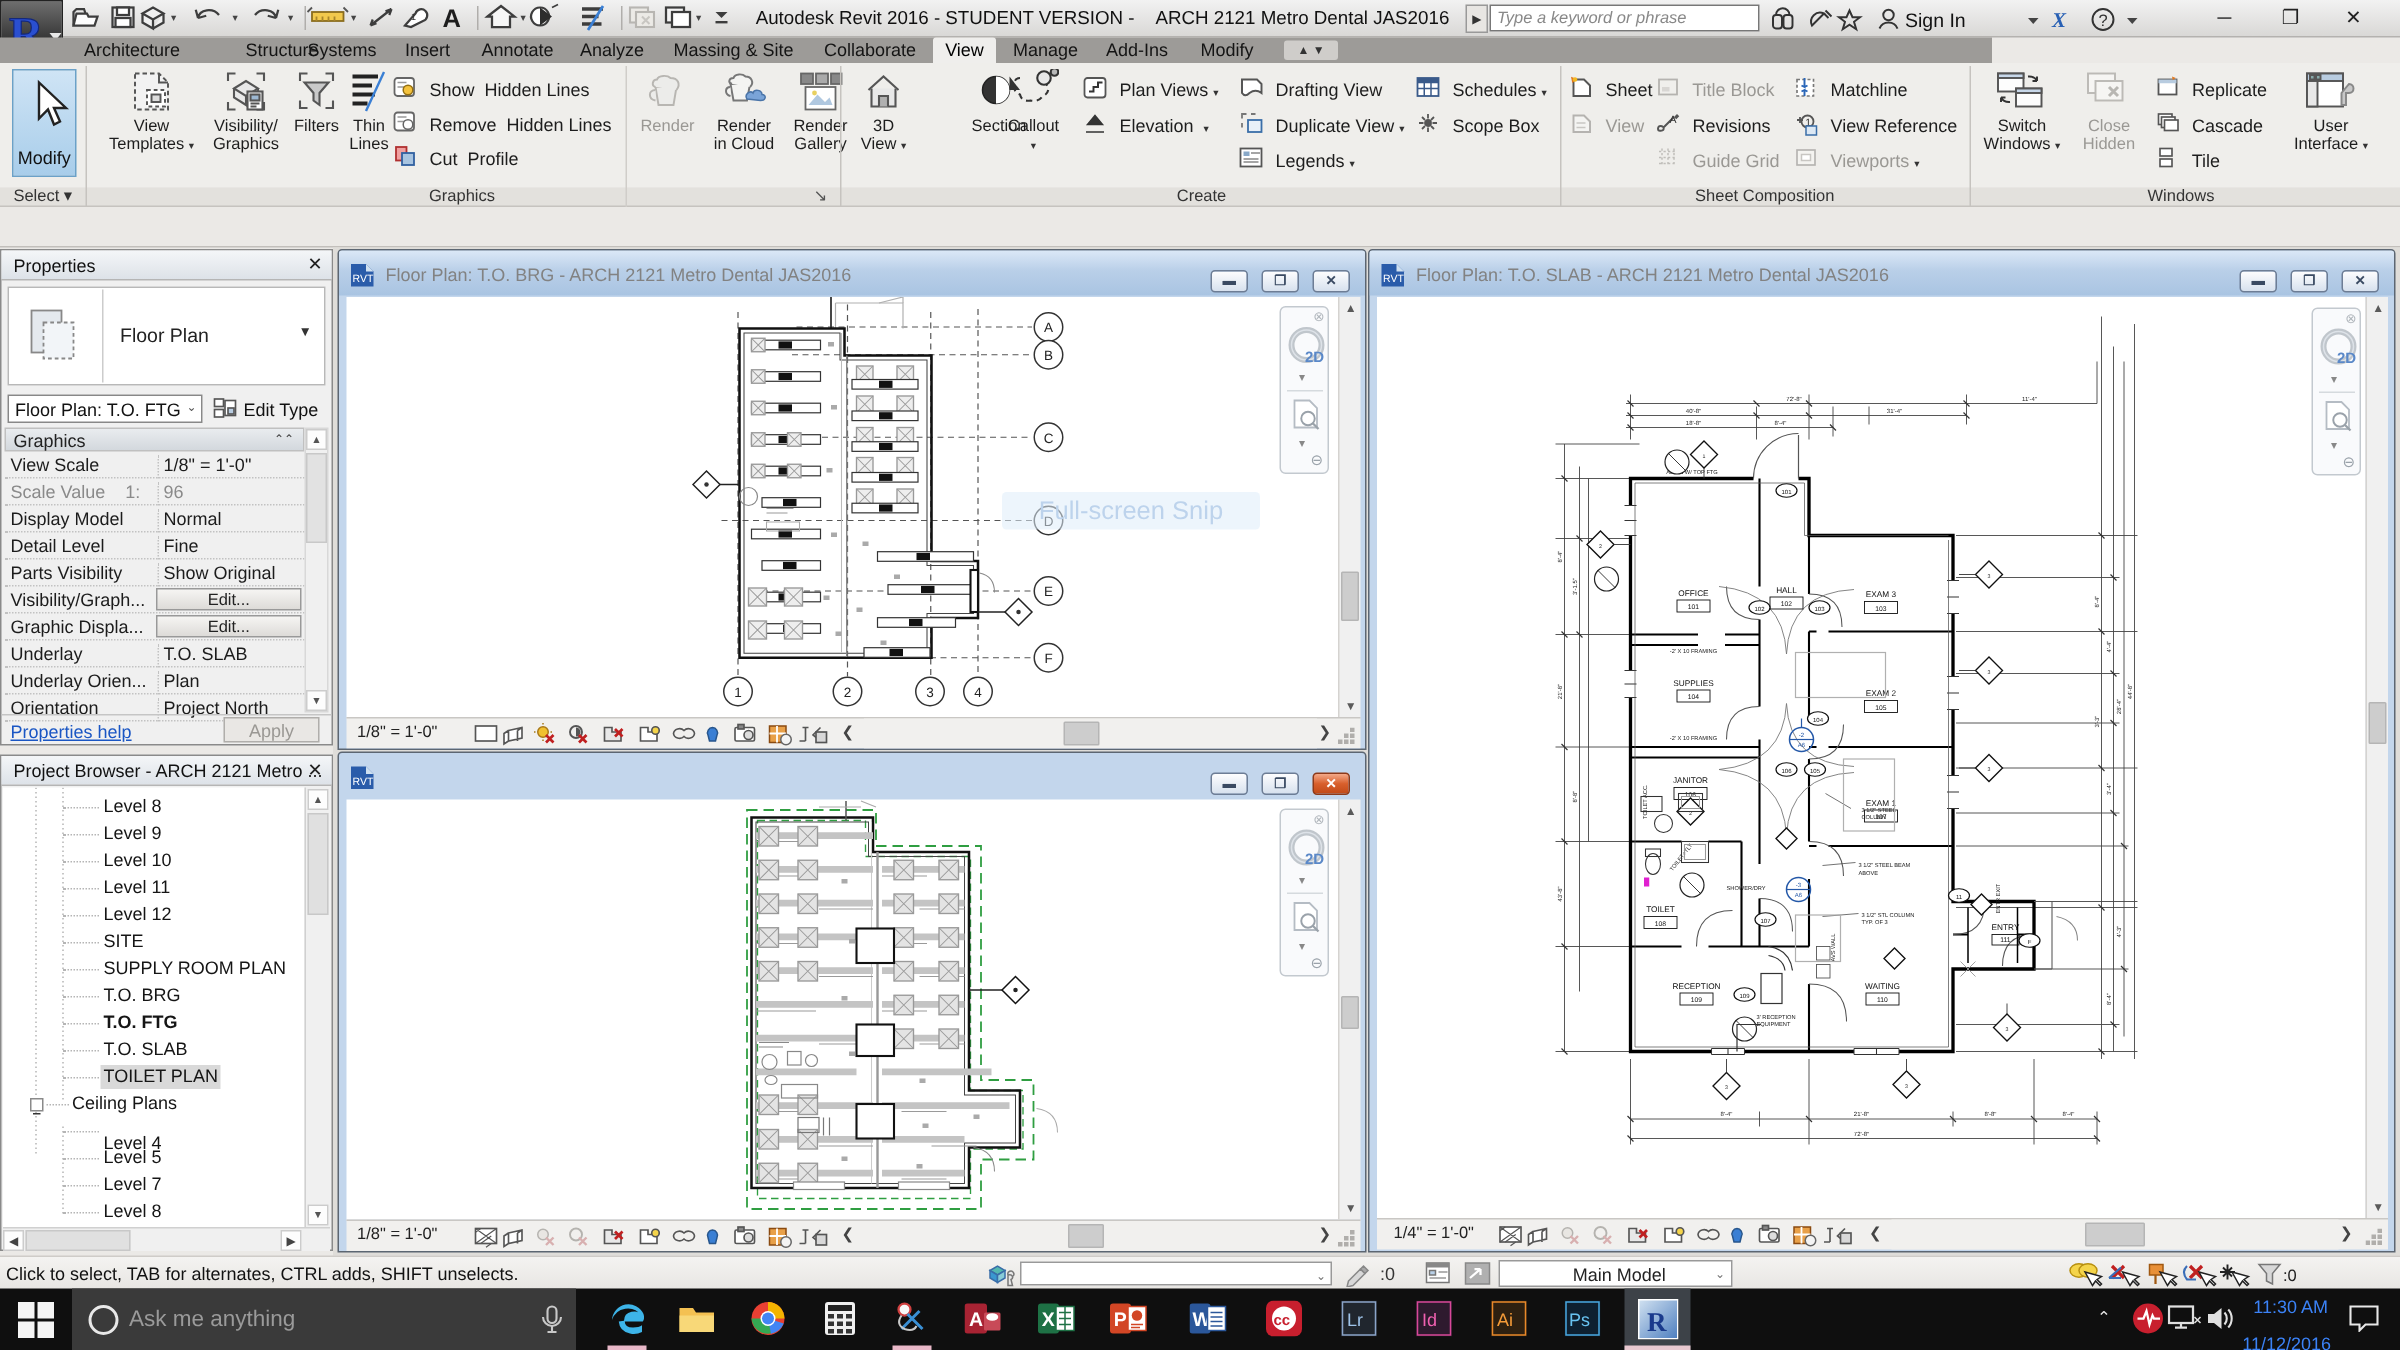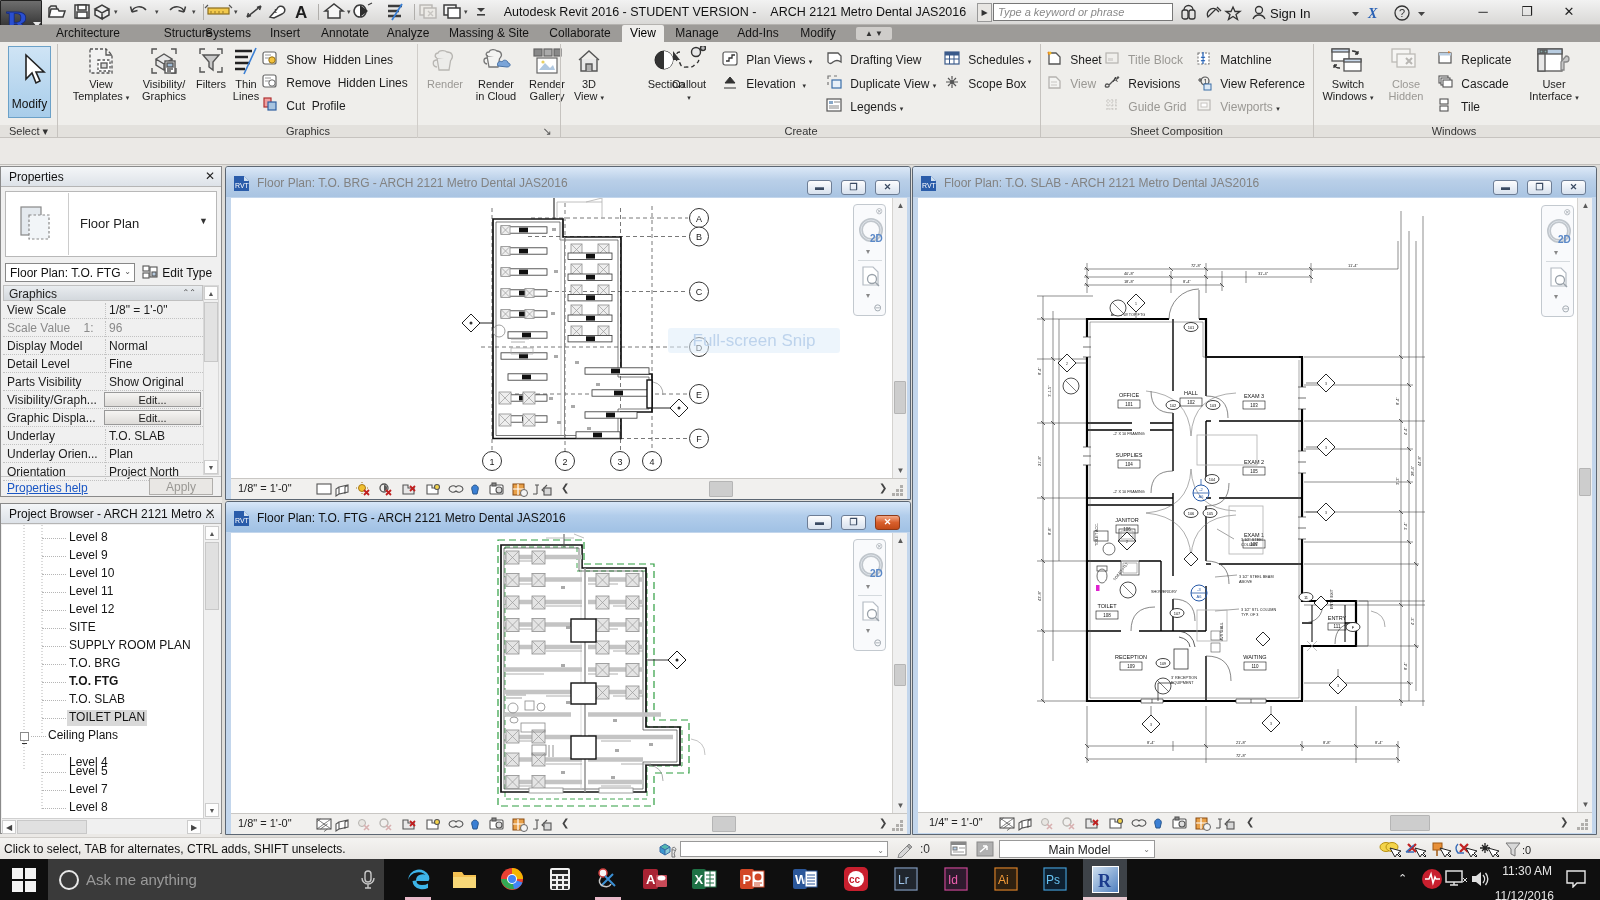--- a/index.html
+++ b/index.html
@@ -12,21 +12,21 @@
 #rbtn { position:absolute; top:0; left:0; width:42px; height:42px;
   background:linear-gradient(#6e6e6e,#383838 60%,#2a2a2a); border:1px solid #222; border-radius:0 0 3px 0; }
 #titletext { position:absolute; top:5px; left:430px; width:610px; text-align:center;
   font-size:12.5px; color:#111; }
 .qsep { position:absolute; top:4px; width:1px; height:16px; background:#b0aeab; }
 .qdd { position:absolute; top:9px; font-size:7px; color:#444; }
 #searchbox { position:absolute; top:3px; left:993px; width:180px; height:18px; background:#fff;
   border:1px solid #777; font-size:11px; font-style:italic; color:#888; padding:2px 4px; }
 .winbtn { position:absolute; top:0; width:30px; height:24px; text-align:center; font-size:13px; color:#222; line-height:24px;}
 
-#tabrow { position:absolute; top:25px; left:0; width:1600px; height:17px; background:#9d9b98; }
+#tabrow { position:absolute; top:25px; left:0; width:1328px; height:17px; background:#9d9b98; }
 .tab { position:absolute; top:0; height:17px; font-size:12px; color:#141414; line-height:17px; text-align:center; }
 .tabactive { background:#efeeec; border-radius:2px 2px 0 0; color:#000; }
 
 #ribbon { position:absolute; top:42px; left:0; width:1600px; height:83px; background:#efeeeb; }
 #panelstrip { position:absolute; top:125px; left:0; width:1600px; height:13px; background:#e3e1dd; border-bottom:1px solid #c6c3bf;}
 .pname { position:absolute; top:0; height:13px; font-size:11px; color:#333; text-align:center; line-height:13px; }
 .psep { position:absolute; top:44px; width:1px; height:94px; background:#d0cdc9; }
 .bigbtn { position:absolute; top:46px; text-align:center; font-size:11px; color:#1d1d1d; line-height:12px; }
 .bigbtn svg { display:block; margin:0 auto 2px auto; }
 .smallbtn { position:absolute; font-size:12px; color:#1d1d1d; height:18px; line-height:18px; white-space:nowrap; }
@@ -55,21 +55,21 @@
 .sbarrow { position:absolute; left:0; width:15px; height:15px; color:#5a5a5a; font-size:8px; text-align:center; line-height:15px; }
 .sbthumb { position:absolute; background:#cdcdcd; border:1px solid #b5b5b5; border-radius:1px;}
 .navbar { position:absolute; width:33px; height:112px; background:rgba(248,250,252,0.92);
   border:1px solid #c3c9cf; border-radius:4px; }
 
 #statusbar { position:absolute; top:837px; left:0; width:1600px; height:22px;
   background:linear-gradient(#f4f3f1,#e8e6e3); border-top:1px solid #cfccc8; font-size:12px; color:#111;text-align:center; }
 
 #taskbar { position:absolute; top:859px; left:0; width:1600px; height:41px; background:#0f0f0f; }
 #cortana { position:absolute; top:0; left:48px; width:336px; height:41px; background:#3a3a3a; }
-.tbtime { position:absolute; color:#e5e5e5; font-size:12px; text-align:right; }
+.tbtime { position:absolute; color:#3b82f6; font-size:12px; text-align:right; }
 </style>
 </head>
 <body>
 <div id="root">
 
 <div id="titlebar"></div>
 <div id="titletext">Autodesk Revit 2016 - STUDENT VERSION -&nbsp;&nbsp;&nbsp;&nbsp;ARCH 2121 Metro Dental JAS2016</div>
 <div id="qat">
 <svg class="abs" style="left:0px;top:0px;" width="500" height="24">
  <g stroke="#3d3d3d" fill="none" stroke-width="1.5">
@@ -885,23 +885,20 @@
             <rect x="8" y="4" width="3" height="3"></rect>
             <rect x="0" y="8" width="3" height="3"></rect>
             <rect x="4" y="8" width="3" height="3"></rect>
             <rect x="8" y="8" width="3" height="3"></rect>
           </g>
         </svg>
   </div>
 </div>
 
 <div id="win2" class="rwin" style="left:225px; top:501px; width:686px; height:334px;">
-  <div class="rtitle" style="background:linear-gradient(#d8e7f8,#b2cdeb 45%,#a0c1e4);">
-        <span class="txt" style="color:#111;">Floor Plan: T.O. FTG - ARCH 2121 Metro Dental JAS2016</span>
-      </div>
   <svg class="abs" style="left:7px;top:8px;" width="17" height="17">
         <path d="M1,1 h10 l5,5 v10 h-15 Z" fill="#2a5caa"></path>
         <path d="M11,1 l5,5 h-5 Z" fill="#cfe0f0"></path>
         <text x="2" y="13" font-size="7" fill="#fff" font-family="Liberation Sans">RVT</text>
       </svg>
   <div class="wbtn" style="left:581px;">▬</div>
   <div class="wbtn" style="left:615px;">❐</div>
   <div class="wbtn wbtnred" style="left:649px;">✕</div>
   <div class="rcanvas" style="left:5px; top:31px; width:661px; height:280px;">
     <svg width="661" height="280" viewBox="230 532 661 280">

